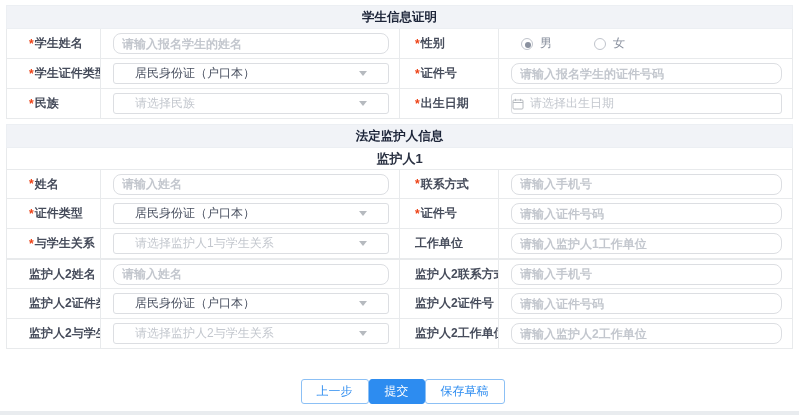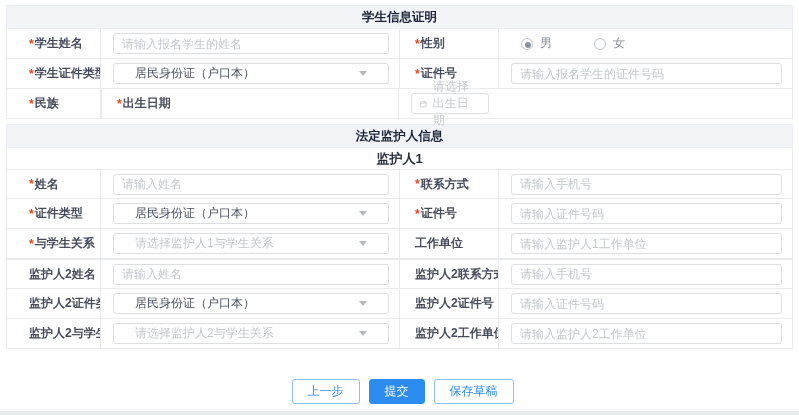--- a/index.html
+++ b/index.html
@@ -38,53 +38,53 @@
     border-left:1px solid var(--border);border-right:1px solid var(--border);
   }
   .frow.first{border-top:1px solid var(--border);}
   .cell{display:flex;align-items:center;min-width:0;}
   .cell-label{border-right:1px solid var(--border);padding-left:22px;}
   .cell-label2{border-right:1px solid var(--border);border-left:1px solid var(--border);padding-left:15px;}
   .cell-label,.cell-label2{font-weight:bold;color:var(--label);white-space:nowrap;overflow:hidden;}
   .req{color:var(--required);font-style:normal;margin-right:1px;font-weight:bold;}
   .cell-field{padding:0 10px 0 12px;}
   .tin{
-    flex:1;height:21px;border:1px solid #dcdee2;border-radius:3px;
+    flex:1;height:21px;border:1px solid #dcdee2;border-radius:8px;
     padding:0 8px;font-size:12px;color:var(--value);background:#fff;
-    font-family:"Liberation Sans","DejaVu Sans",sans-serif;min-width:0;outline:none;
+    font-family:"Liberation Sans","DejaVu Sans",sans-serif;min-width:0;outline:none;font-weight:bold;
   }
   .tin::placeholder{color:var(--ph);}
   .sel{
     flex:1;height:21px;border:1px solid #dcdee2;border-radius:3px;
     padding:0 21px;display:flex;align-items:center;background:#fff;
     color:var(--value);min-width:0;cursor:pointer;
   }
   .sel .sel-text{flex:1;white-space:nowrap;overflow:hidden;}
   .sel .sel-text.placeholder{color:var(--ph);}
   .caret{
     width:0;height:0;border-left:4px solid transparent;border-right:4px solid transparent;
     border-top:5px solid #b6babf;margin-left:6px;flex:0 0 auto;
   }
   .date-box{
     flex:1;height:21px;border:1px solid #dcdee2;border-radius:3px;
-    padding:0 8px;display:flex;align-items:center;gap:6px;background:#fff;
+    padding:0 0;display:flex;align-items:center;gap:6px;background:#fff;
     color:var(--ph);min-width:0;cursor:pointer;
   }
   .radio-group{display:flex;align-items:center;gap:42px;padding-left:10px;}
   .radio{display:flex;align-items:center;gap:7px;color:#8a919f;cursor:pointer;}
   .radio-circle{
     width:12px;height:12px;border:1px solid #c0c4cc;border-radius:50%;
     background:#fff;position:relative;flex:0 0 auto;
   }
   .radio.checked .radio-circle::after{
     content:"";position:absolute;left:3px;top:3px;width:6px;height:6px;
     border-radius:50%;background:#8a919f;
   }
   .footer{
-    height:39px;display:flex;align-items:center;justify-content:center;gap:9px;
+    height:39px;display:flex;align-items:center;justify-content:center;
     padding-left:6px;
   }
   .btn{
     height:25px;padding:0 15px;border-radius:3px;font-size:12px;
     font-family:"Liberation Sans","DejaVu Sans",sans-serif;cursor:pointer;
     display:flex;align-items:center;justify-content:center;
   }
   .btn-ghost{background:#fff;border:1px solid #8cc0f5;color:var(--accent);}
   .btn-primary{background:var(--accent);border:1px solid var(--accent);color:#fff;}
   .bottom-strip{height:4px;background:#e9ecef;}
@@ -143,20 +143,26 @@
       <div class="cell cell-field">
         <input class="tin" type="text" placeholder="请输入报名学生的证件号码" style="">
       </div>
     </div>
 
     <div class="frow">
       <div class="cell cell-label">
         <i class="req">*</i>
         <span>民族</span>
       </div>
+      <div class="cell cell-field">
+        <div class="sel">
+          <span class="sel-text placeholder">请选择民族</span>
+          <span class="caret"></span>
+        </div>
+      </div>
       <div class="cell cell-label2">
         <i class="req">*</i>
         <span>出生日期</span>
       </div>
       <div class="cell cell-field">
         <div class="date-box">
           <svg width="12" height="12" viewBox="0 0 12 12" fill="none" stroke="#b6babf" stroke-width="1">
             <rect x="1" y="2" width="10" height="9" rx="1"></rect>
             <line x1="1" y1="4.5" x2="11" y2="4.5"></line>
             <line x1="3.5" y1="0.8" x2="3.5" y2="3"></line>

